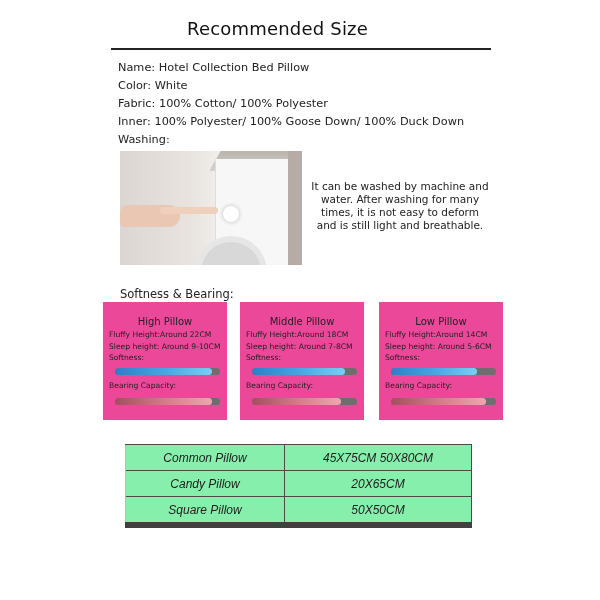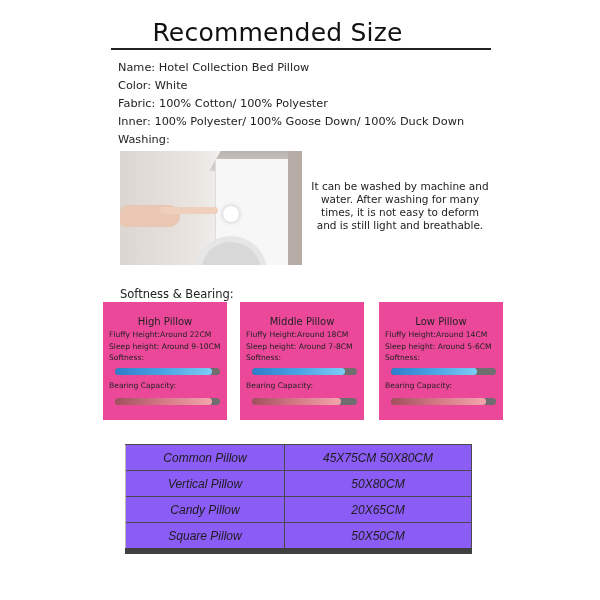--- a/index.html
+++ b/index.html
@@ -1,17 +1,17 @@
 <!DOCTYPE html>
 <html><head>
 <meta charset="utf-8">
 <style>
   html, body { margin:0; padding:0; }
   body { width:600px; height:600px; background:#ffffff; position:relative; overflow:hidden; font-family:"DejaVu Sans", sans-serif; color:#1a1a1a; }
-  .title { position:absolute; left:0; top:18px; width:555px; text-align:center; font-size:25px; letter-spacing:0.2px; color:#111; }
+  .title { position:absolute; left:0; top:18px; width:555px; text-align:center; font-size:18px; letter-spacing:0.2px; color:#111; }
   .title-rule { position:absolute; left:111px; top:48px; width:380px; height:1.5px; background:#222; }
   .spec { position:absolute; left:118px; font-size:11.3px; color:#222; white-space:nowrap; }
   .wash-img { position:absolute; left:120px; top:151px; width:182px; height:114px; overflow:hidden;
     background: linear-gradient(90deg, #dcd6d2 0%, #e9e4e0 40%, #f3f1ef 60%, #e8e6e4 100%); }
   .wash-img .shelf { position:absolute; left:95px; top:0; width:100px; height:20px; background:linear-gradient(180deg,#b9b2ad,#d8d2cd); transform:skewX(-30deg); }
   .wash-img .panel { position:absolute; left:95px; top:8px; width:80px; height:110px; background:#f7f7f7; border-left:1px solid #ddd; }
   .wash-img .dial { position:absolute; left:103px; top:55px; width:16px; height:16px; border-radius:50%; background:#fff; box-shadow:0 0 4px #bbb; }
   .wash-img .door { position:absolute; left:75px; top:85px; width:60px; height:60px; border-radius:50%; border:6px solid #e6e6e6; background:#d8d8d8; }
   .wash-img .right { position:absolute; left:168px; top:0; width:14px; height:114px; background:#b7aca5; }
   .wash-img .hand { position:absolute; left:0; top:54px; width:60px; height:22px; border-radius:10px 14px 14px 6px; background:#e9c7b3; }
@@ -20,21 +20,21 @@
   .section-label { position:absolute; left:120px; top:287px; font-size:11.5px; color:#222; }
   .card { position:absolute; top:302px; width:124px; height:118px; background:#ec4899; }
   .card .name { position:absolute; top:14px; left:0; width:100%; text-align:center; font-size:10px; color:#222; }
   .card .line { position:absolute; left:6px; font-size:7.6px; color:#222; white-space:nowrap; }
   .bar { position:absolute; left:12px; width:105px; height:7px; border-radius:4px; background:#6e6e6e; overflow:hidden; }
   .bar .fill { position:absolute; left:0; top:0; height:100%; border-radius:4px; }
   .bar.soft .fill { background:linear-gradient(90deg,#2e7dc9,#4aa3e2 50%,#7cccf5); }
   .bar.bear .fill { background:linear-gradient(90deg,#a24f5e,#d47a86 50%,#f2a5ac); }
   table.sizes { position:absolute; left:125px; top:444px; width:347px; border-collapse:collapse; font-style:italic; font-family:"Liberation Sans", sans-serif; }
   table.sizes th { background:#4d4d4d; color:#ececec; font-weight:normal; font-size:12px; height:38px; border-right:1px solid #333; }
-  table.sizes td { background:#8b5cf6; font-size:12px; color:#1d1d1d; text-align:center; height:23px; border-top:1px solid #4a4a4a; border-right:1px solid #4a4a4a; }
+  table.sizes td { background:#86efac; font-size:12px; color:#1d1d1d; text-align:center; height:23px; border-top:1px solid #4a4a4a; border-right:1px solid #4a4a4a; }
   table.sizes tr:last-child td { border-bottom:6px solid #404040; }
   table.sizes td:first-child { border-left:1px solid #bbb; width:156px; }
 </style>
 </head>
 <body>
 
 <div class="title">Recommended Size</div>
 <div class="title-rule"></div>
 
 <div class="spec" style="top:61px">Name: Hotel Collection Bed Pillow</div>
@@ -98,24 +98,20 @@
     </div>
 </div>
 
 <table class="sizes">
   <tbody>
   <tr>
     <td>Common Pillow</td>
     <td>45X75CM 50X80CM</td>
   </tr>
   <tr>
-    <td>Vertical Pillow</td>
-    <td>50X80CM</td>
-  </tr>
-  <tr>
     <td>Candy Pillow</td>
     <td>20X65CM</td>
   </tr>
   <tr>
     <td>Square Pillow</td>
     <td>50X50CM</td>
   </tr>
 </tbody>
   </table>
 

